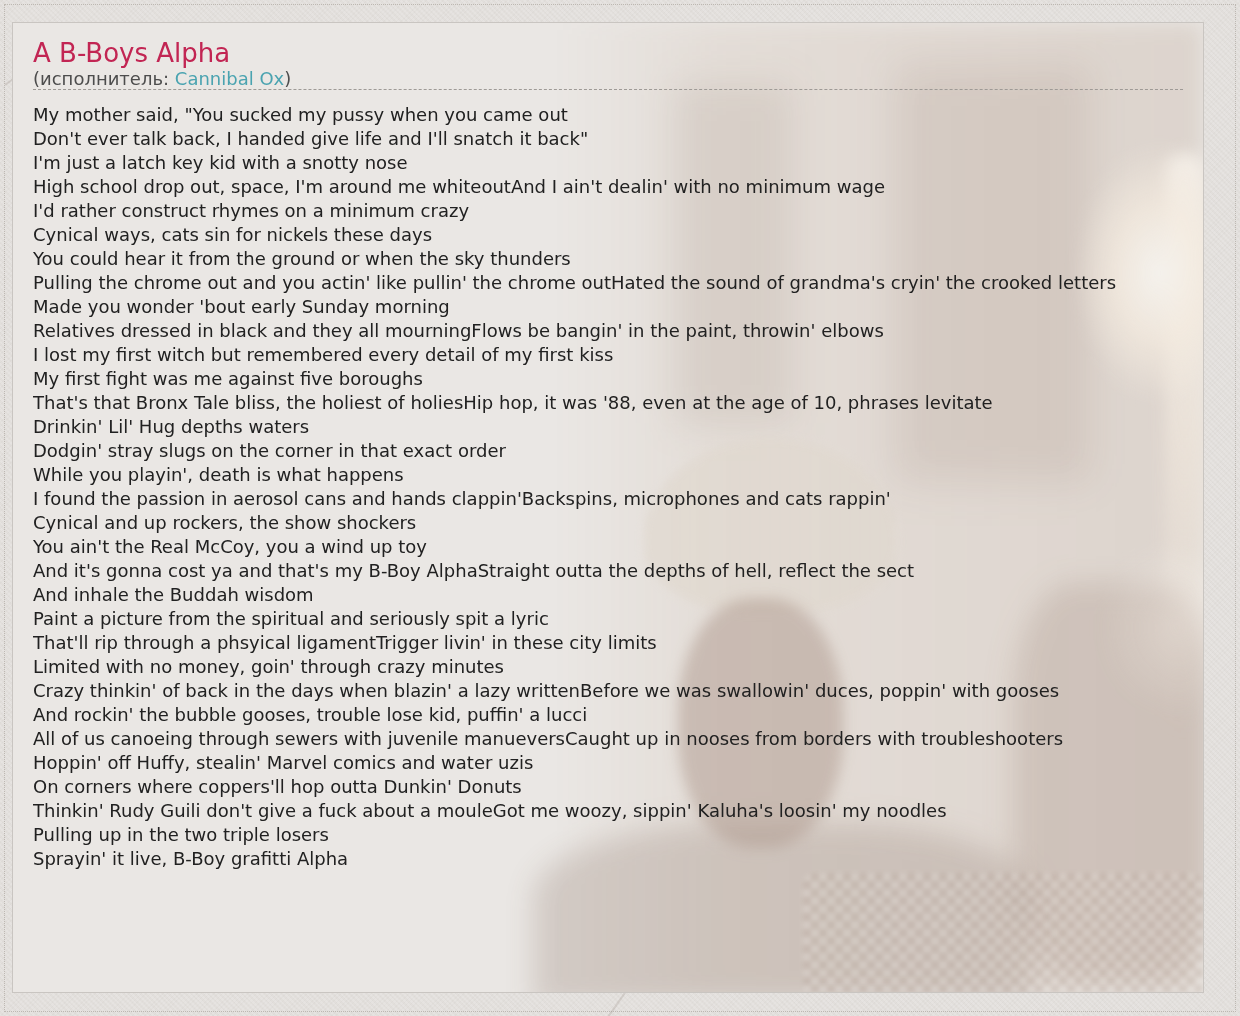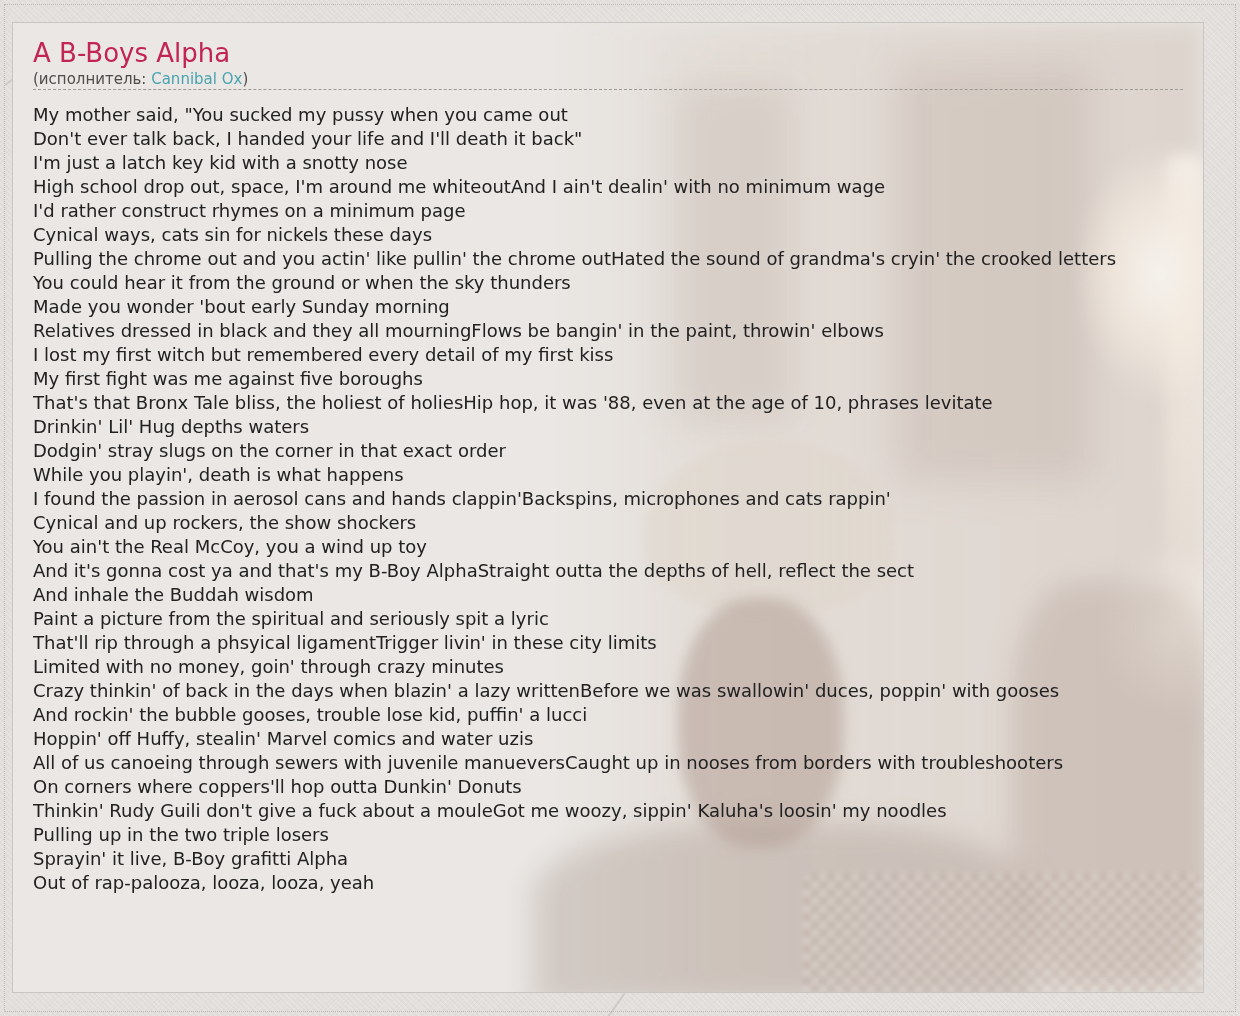--- a/index.html
+++ b/index.html
@@ -44,21 +44,21 @@
   .face { left:665px; top:575px; width:165px; height:250px; background:rgba(115,75,55,.5); border-radius:45%; filter:blur(7px); }
   .shoulders { left:520px; top:800px; width:500px; height:185px; background:rgba(95,62,45,.35); border-radius:40% 40% 0 0; filter:blur(14px); }
   .figure-right { left:1000px; top:560px; width:205px; height:400px; background:rgba(105,65,45,.3); border-radius:30%; filter:blur(14px); }
   .jacket-checker { left:790px; top:850px; width:400px; height:125px; border-radius:12px;
     background:repeating-conic-gradient(rgba(120,85,65,.45) 0% 25%, rgba(240,235,228,.4) 0% 50%);
     background-size:16px 16px; filter:blur(2px); opacity:.55; }
 
   .content { position:relative; padding:14px 20px 0 20px; }
   .song-header { border-bottom:1px dashed #9e9a96; padding-bottom:0; }
   .song-title { margin:0; font-weight:400; font-size:26px; line-height:32px; color:#c22553; }
-  .song-subtitle { font-size:15px; line-height:20px; color:#4d4d4d; }
+  .song-subtitle { font-size:18px; line-height:20px; color:#4d4d4d; }
   .artist-link { color:#4aa3b0; text-decoration:none; cursor:pointer; }
 
   .lyrics { margin-top:13px; font-size:18px; line-height:24px; color:#212121; white-space:nowrap; overflow:hidden; }
   .lyric-line { height:24px; }
 </style>
 </head>
 <body>
 
 <div class="stitch-border"></div>
 <div class="seam s1"></div>
@@ -83,48 +83,47 @@
 
   <div class="content">
     <div class="song-header">
       <h1 class="song-title">A B-Boys Alpha</h1>
       <div class="song-subtitle">
         <span>(исполнитель: </span><a class="artist-link">Cannibal Ox</a><span>)</span>
       </div>
     </div>
     <div class="lyrics">
         <div class="lyric-line">My mother said, "You sucked my pussy when you came out</div>
-        <div class="lyric-line">Don't ever talk back, I handed your life and I'll death it back"</div>
+        <div class="lyric-line">Don't ever talk back, I handed give life and I'll snatch it back"</div>
         <div class="lyric-line">I'm just a latch key kid with a snotty nose</div>
         <div class="lyric-line">High school drop out, space, I'm around me whiteoutAnd I ain't dealin' with no minimum wage</div>
-        <div class="lyric-line">I'd rather construct rhymes on a minimum page</div>
+        <div class="lyric-line">I'd rather construct rhymes on a minimum crazy</div>
         <div class="lyric-line">Cynical ways, cats sin for nickels these days</div>
+        <div class="lyric-line">You could hear it from the ground or when the sky thunders</div>
         <div class="lyric-line">Pulling the chrome out and you actin' like pullin' the chrome outHated the sound of grandma's cryin' the crooked letters</div>
-        <div class="lyric-line">You could hear it from the ground or when the sky thunders</div>
         <div class="lyric-line">Made you wonder 'bout early Sunday morning</div>
         <div class="lyric-line">Relatives dressed in black and they all mourningFlows be bangin' in the paint, throwin' elbows</div>
         <div class="lyric-line">I lost my first witch but remembered every detail of my first kiss</div>
         <div class="lyric-line">My first fight was me against five boroughs</div>
         <div class="lyric-line">That's that Bronx Tale bliss, the holiest of holiesHip hop, it was '88, even at the age of 10, phrases levitate</div>
         <div class="lyric-line">Drinkin' Lil' Hug depths waters</div>
         <div class="lyric-line">Dodgin' stray slugs on the corner in that exact order</div>
         <div class="lyric-line">While you playin', death is what happens</div>
         <div class="lyric-line">I found the passion in aerosol cans and hands clappin'Backspins, microphones and cats rappin'</div>
         <div class="lyric-line">Cynical and up rockers, the show shockers</div>
         <div class="lyric-line">You ain't the Real McCoy, you a wind up toy</div>
         <div class="lyric-line">And it's gonna cost ya and that's my B-Boy AlphaStraight outta the depths of hell, reflect the sect</div>
         <div class="lyric-line">And inhale the Buddah wisdom</div>
         <div class="lyric-line">Paint a picture from the spiritual and seriously spit a lyric</div>
         <div class="lyric-line">That'll rip through a phsyical ligamentTrigger livin' in these city limits</div>
         <div class="lyric-line">Limited with no money, goin' through crazy minutes</div>
         <div class="lyric-line">Crazy thinkin' of back in the days when blazin' a lazy writtenBefore we was swallowin' duces, poppin' with gooses</div>
         <div class="lyric-line">And rockin' the bubble gooses, trouble lose kid, puffin' a lucci</div>
+        <div class="lyric-line">All of us canoeing through sewers with juvenile manueversCaught up in nooses from borders with troubleshooters</div>
         <div class="lyric-line">Hoppin' off Huffy, stealin' Marvel comics and water uzis</div>
-        <div class="lyric-line">All of us canoeing through sewers with juvenile manueversCaught up in nooses from borders with troubleshooters</div>
         <div class="lyric-line">On corners where coppers'll hop outta Dunkin' Donuts</div>
         <div class="lyric-line">Thinkin' Rudy Guili don't give a fuck about a mouleGot me woozy, sippin' Kaluha's loosin' my noodles</div>
         <div class="lyric-line">Pulling up in the two triple losers</div>
         <div class="lyric-line">Sprayin' it live, B-Boy grafitti Alpha</div>
-        <div class="lyric-line">Out of rap-palooza, looza, looza, yeah</div>
       </div>
   </div>
 
 </div>
 
 </body></html>

